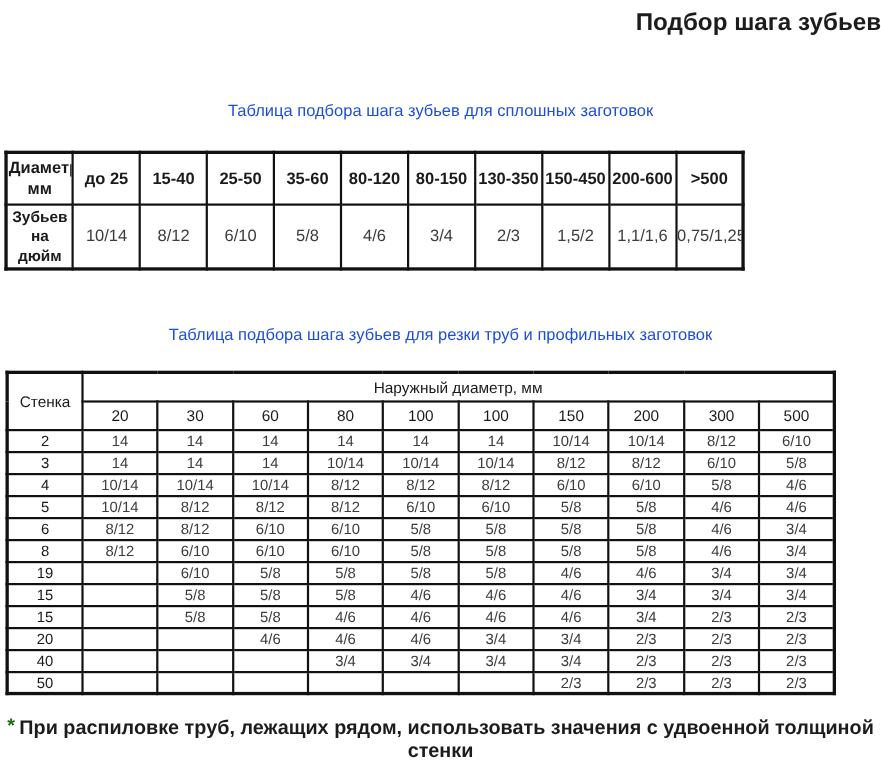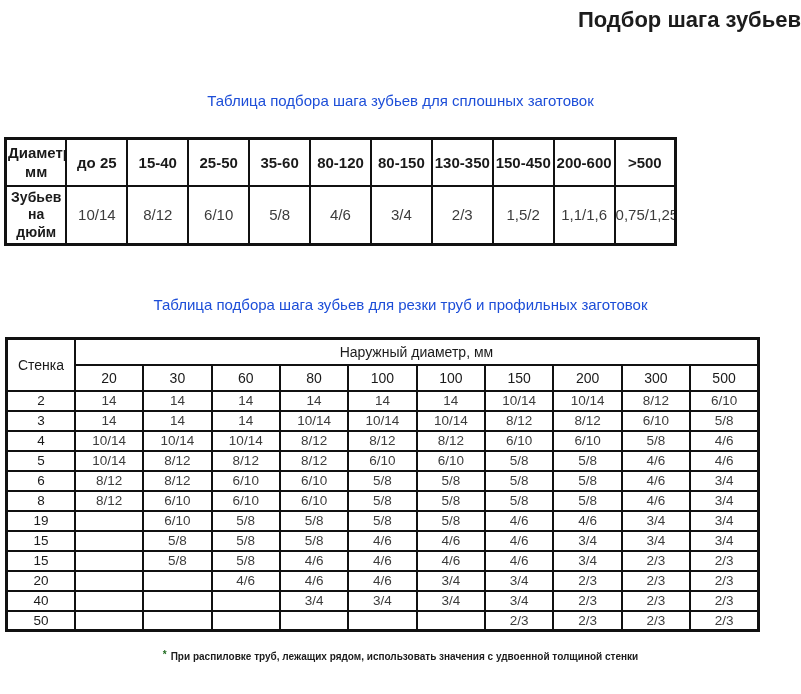--- a/index.html
+++ b/index.html
@@ -72,21 +72,21 @@
     color: #3c3c3c;
     font-size: 13.5px;
   }
   #table-tubes .corner-h { font-weight: normal; font-size: 14px; }
 
   .footnote {
     position: absolute;
     top: 651px; left: 0;
     width: 100%;
     text-align: center;
-    font-size: 10px;
+    font-size: 18px;
     font-weight: bold;
     color: #1c1c1c;
   }
   .footnote .asterisk {
     font-weight: bold;
     position: relative;
     top: -2px;
     margin-right: 4px;
   }
 </style>

